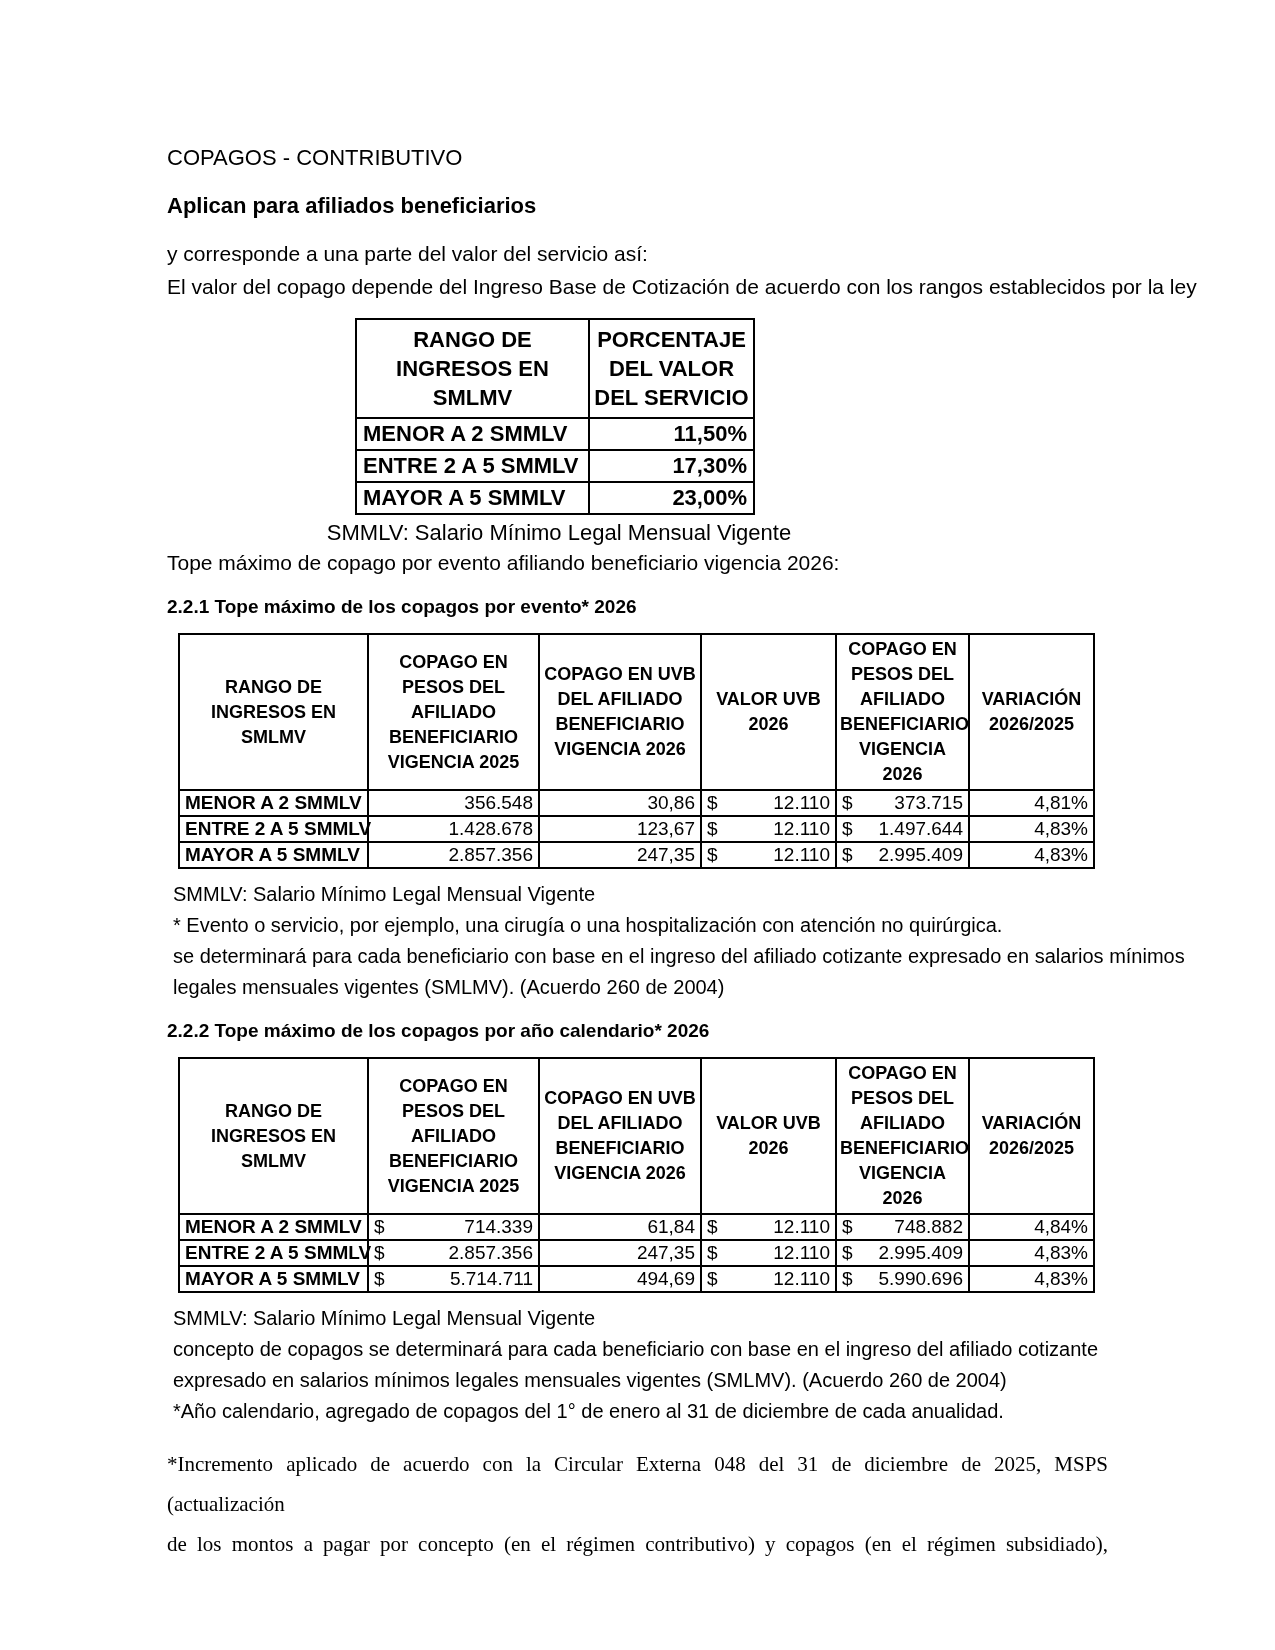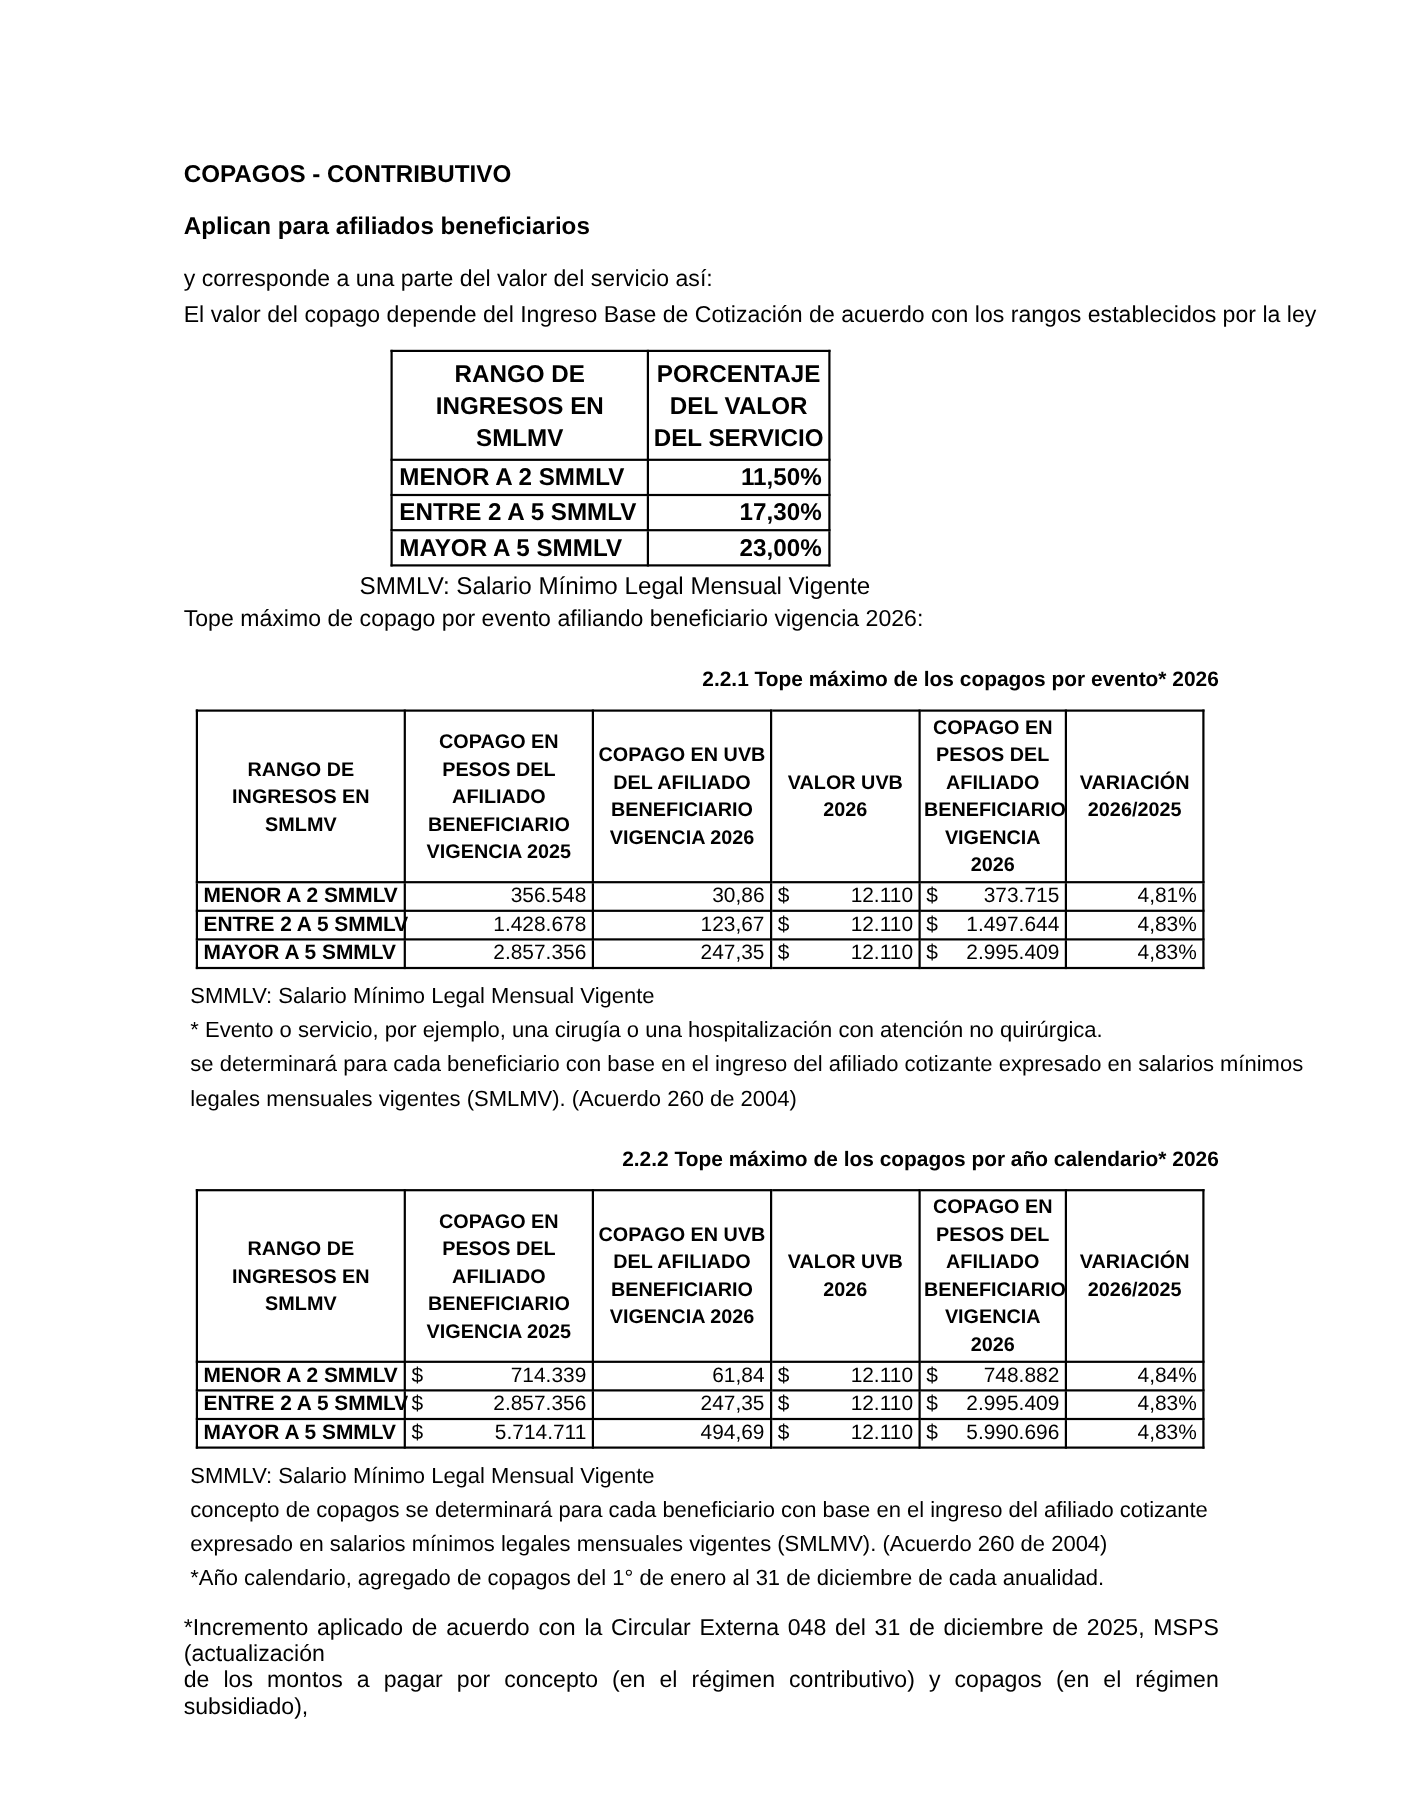--- a/index.html
+++ b/index.html
@@ -5,38 +5,38 @@
   * { margin:0; padding:0; box-sizing:border-box; }
   html,body { background:#ffffff; }
   body {
     width:1275px; height:1650px;
     font-family:"Liberation Sans", sans-serif;
     color:#000;
     overflow:hidden;
   }
   .content { padding:145px 167px 0 167px; }
 
-  .title { font-size:22px; font-weight:bold; }
+  .title { font-size:22px; font-weight:normal; }
   .subtitle { font-size:22px; font-weight:bold; margin-top:22px; }
   .intro { margin-top:18px; }
   .body-line { font-size:21px; line-height:33px; white-space:nowrap; }
 
   
   table.small { border-collapse:collapse; margin:15px 0 0 188px; table-layout:fixed; }
   table.small col.c1 { width:233px; }
   table.small col.c2 { width:165px; }
   table.small th, table.small td { border:2px solid #000; font-weight:bold; }
   table.small th { font-size:22px; line-height:29px; text-align:center; vertical-align:middle; padding:5px 4px; }
   table.small td { font-size:22px; height:32px; padding:0 6px; vertical-align:middle; }
   td.rlabel { text-align:left; }
   td.rpct { text-align:right; }
   .small-footnote { font-size:22px; margin-top:5px; width:600px; margin-left:92px; text-align:center; white-space:nowrap; }
 
   .tope { }
-  .sec-heading { margin-top:29px; font-size:19px; font-weight:bold; white-space:nowrap;text-align:right; }
+  .sec-heading { margin-top:17px; font-size:19px; font-weight:bold; white-space:nowrap; }
 
   
   table.big { border-collapse:collapse; margin:15px 0 0 11px; table-layout:fixed; width:915px; }
   table.big col.b1 { width:189px; }
   table.big col.b2 { width:171px; }
   table.big col.b3 { width:162px; }
   table.big col.b4 { width:135px; }
   table.big col.b5 { width:133px; }
   table.big col.b6 { width:125px; }
   table.big th, table.big td { border:2px solid #000; }
@@ -45,21 +45,21 @@
   td.rng { font-weight:bold; text-align:left; white-space:nowrap; }
   td.num { text-align:right; }
   .acct { display:flex; justify-content:space-between; align-items:baseline; }
   .acct .cur { text-align:left; }
   .acct .val { text-align:right; }
 
   .notes { margin-top:10px; margin-left:6px; }
   .note-line { font-size:20px; line-height:31px; white-space:nowrap; }
 
   .closing { margin-top:17px; }
-  .closing .body-line { line-height:24px; }
+  .closing .body-line { line-height:40px;font-family:Liberation Serif, serif; }
   .jline { white-space:normal; text-align:justify; text-align-last:justify; }
 </style>
 </head>
 <body>
 
 <div class="content">
 
   <div class="title">COPAGOS - CONTRIBUTIVO</div>
   <div class="subtitle">Aplican para afiliados beneficiarios</div>
 

